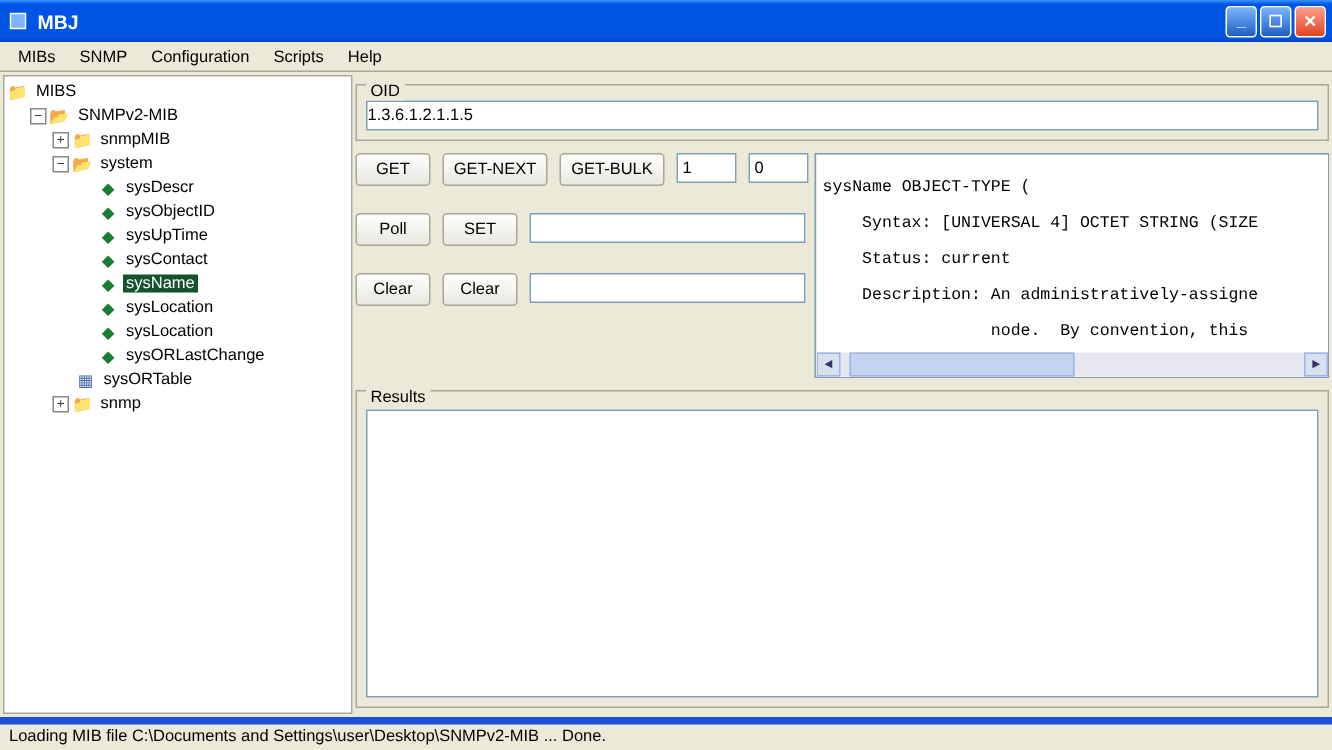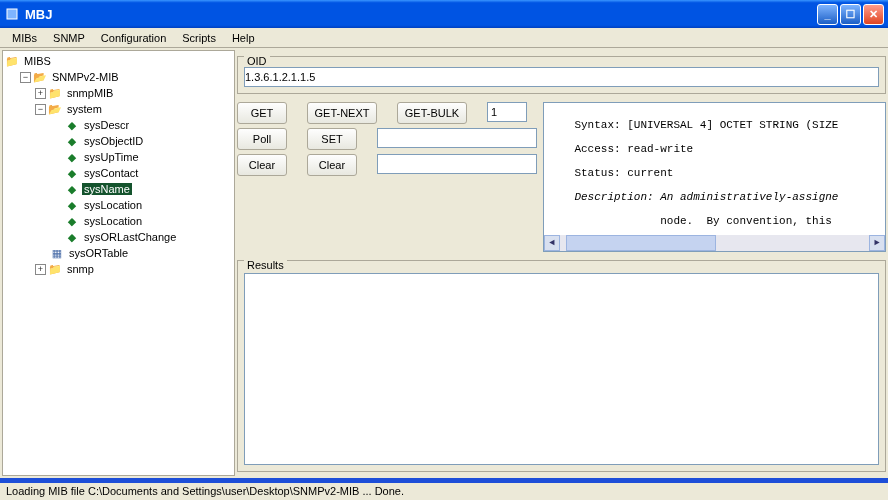--- a/index.html
+++ b/index.html
@@ -111,21 +111,21 @@
   .left-controls { width: 300px; }
   .btn {
     height: 22px;
     border: 1px solid #aca899;
     background: linear-gradient(to bottom, #fefefe, #e8e8e0);
     border-radius: 3px;
     font-size: 11px;
     padding: 0 4px;
     min-width: 50px;
   }
-  .btn-row { display:flex; gap:20px; margin-bottom:4px; }
+  .btn-row { display:flex; gap:8px; margin-bottom:18px; }
   .num-input {
     width: 40px; height: 20px;
     border: 1px solid #7f9db9;
     background: white;
     font-size: 11px;
     padding: 0 3px;
   }
   .text-input {
     height: 20px;
     border: 1px solid #7f9db9;
@@ -331,24 +331,24 @@
           <button class="btn">SET</button>
           <input class="text-input" style="flex: 1 1 0%; width: 160px;" value="">
         </div>
         <div class="btn-row">
           <button class="btn">Clear</button>
           <button class="btn">Clear</button>
           <input class="text-input" style="flex: 1 1 0%; width: 160px;" value="">
         </div>
       </div>
       <div class="detail-pane">
+<span style="display: block;">sysName OBJECT-TYPE (</span>
 <span style="display: block;">    Syntax: [UNIVERSAL 4] OCTET STRING (SIZE</span>
-<span style="display: block;">    Access: read-write</span>
 <span style="display: block;">    Status: current</span>
-<span style="display: block; font-style: italic;">    Description: An administratively-assigne</span>
+<span style="display: block;">    Description: An administratively-assigne</span>
 <span style="display: block;">                 node.  By convention, this </span>
 
 
 
         <div class="detail-scroll">
           <div class="arrow">◄</div>
           <div class="thumb"></div>
           <div style="flex:1"></div>
           <div class="arrow">►</div>
         </div>

